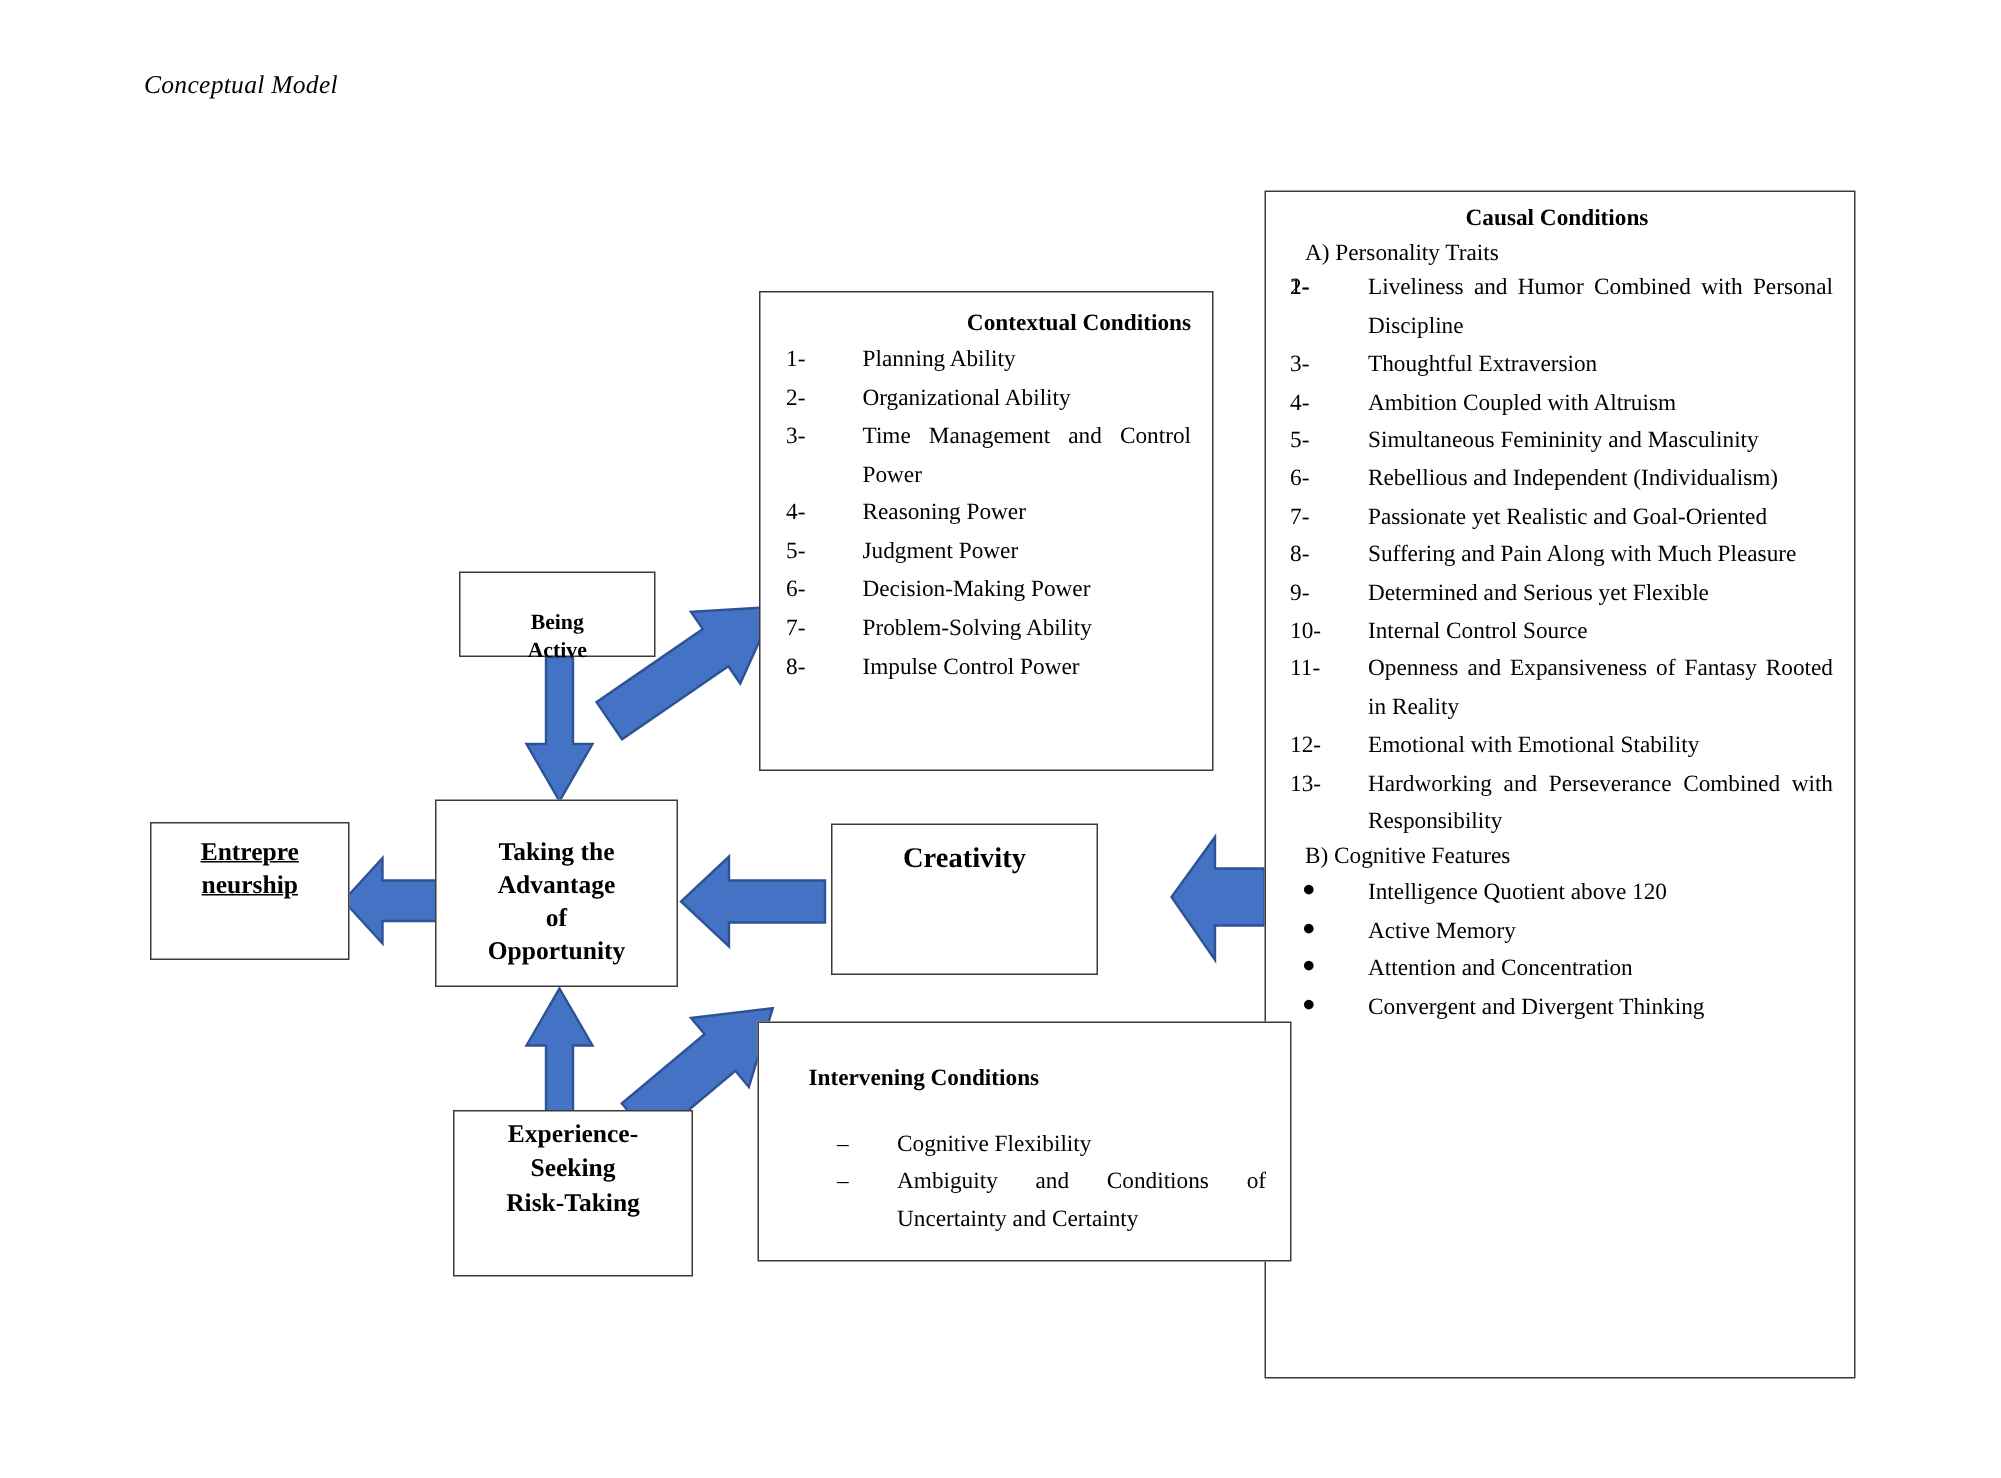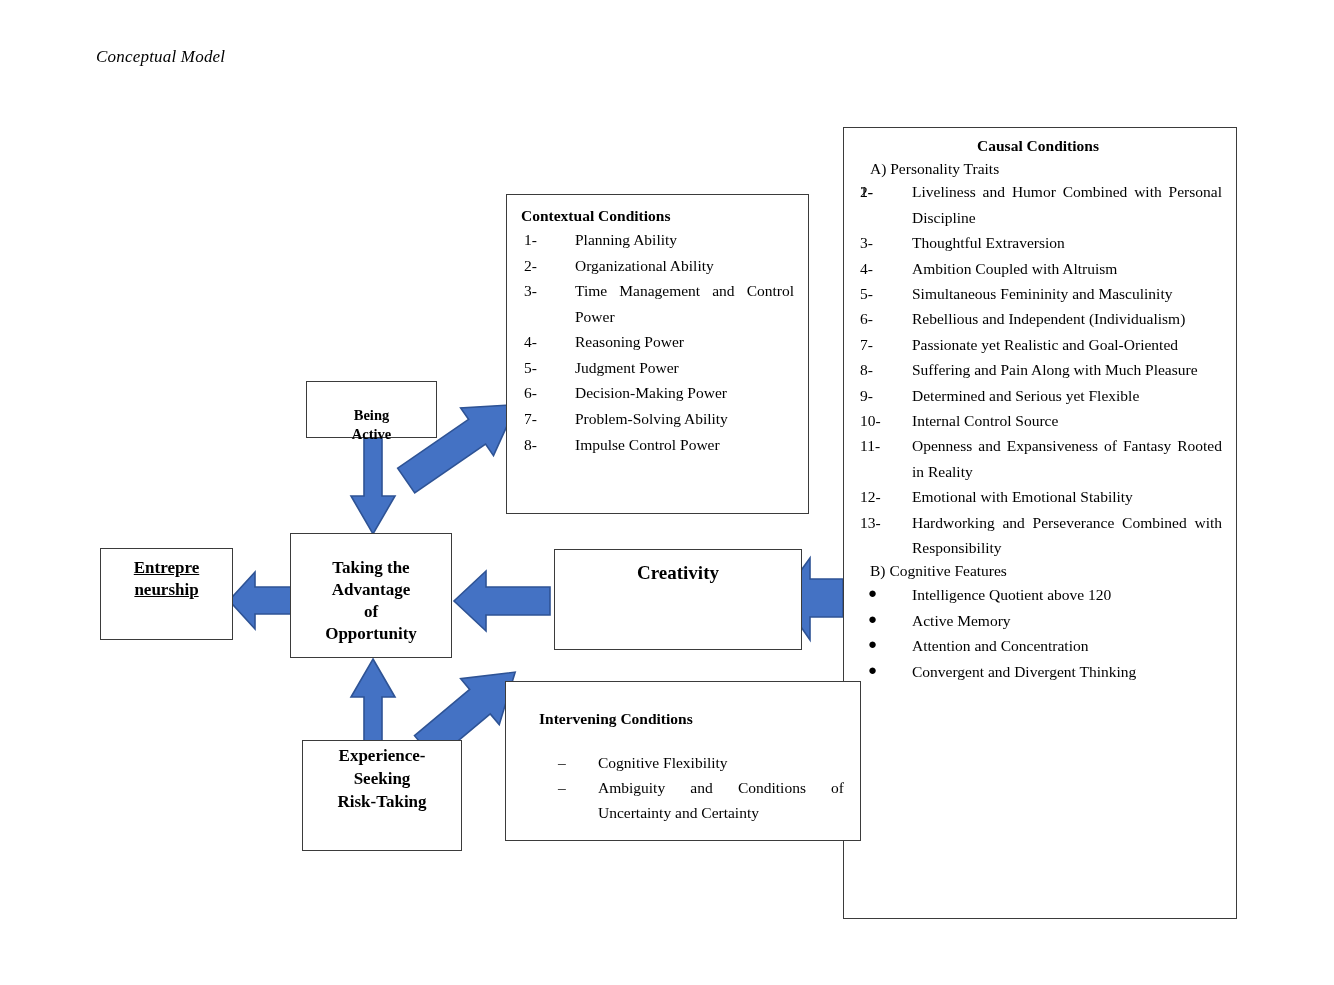--- a/index.html
+++ b/index.html
@@ -100,21 +100,21 @@
 
   
   #contextual-box {
     left: 506px;
     top: 194px;
     width: 303px;
     height: 320px;
     padding: 12px 14px 0 14px;
   }
   #contextual-box .panel-title {
-    text-align: left;
+    text-align: right;
     font-weight: bold;
     font-size: 15.5px;
     margin-bottom: 2px;
   }
   #contextual-box .numlist li {
     padding-left: 54px;
     line-height: 1.65;
   }
   #contextual-box .numlist li .marker { left: 3px; width: 46px; }
 
@@ -188,21 +188,21 @@
     top: 740px;
     width: 160px;
     height: 111px;
     padding-top: 4px;
     font-size: 17px;
     line-height: 1.34;
   }
   #creativity-box {
     left: 554px;
     top: 549px;
-    width: 248px;
+    width: 178px;
     height: 101px;
     padding-top: 12px;
     font-size: 19px;
   }
 
   
   .arrow-svg {
     position: absolute;
     overflow: visible;
   }

